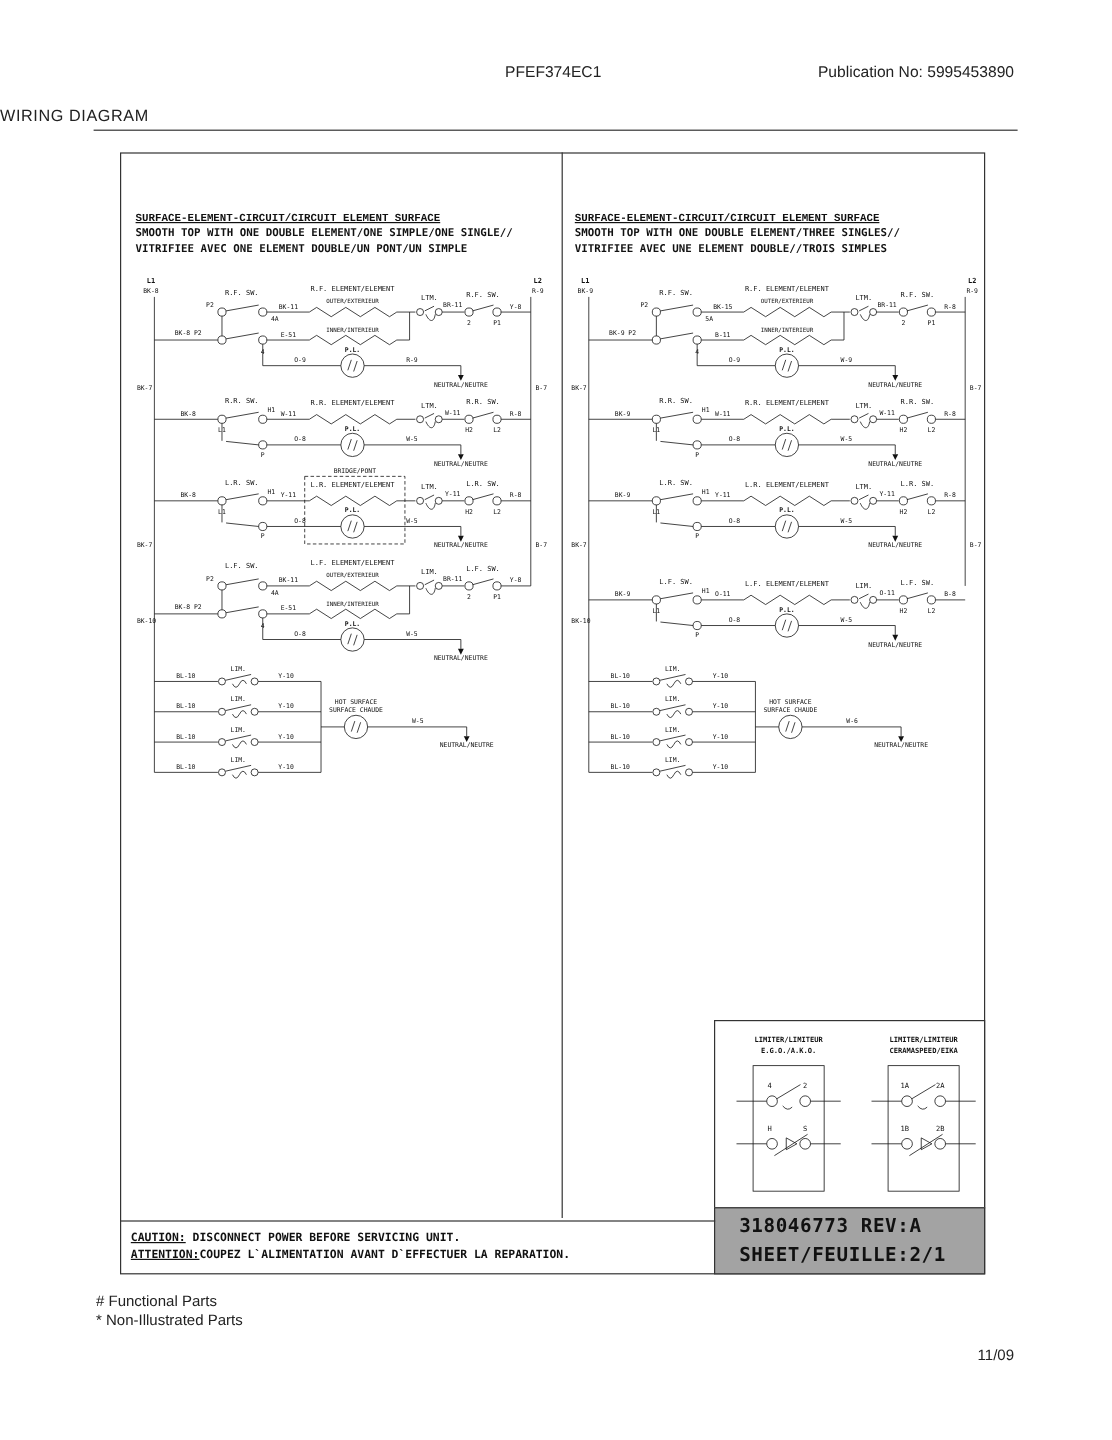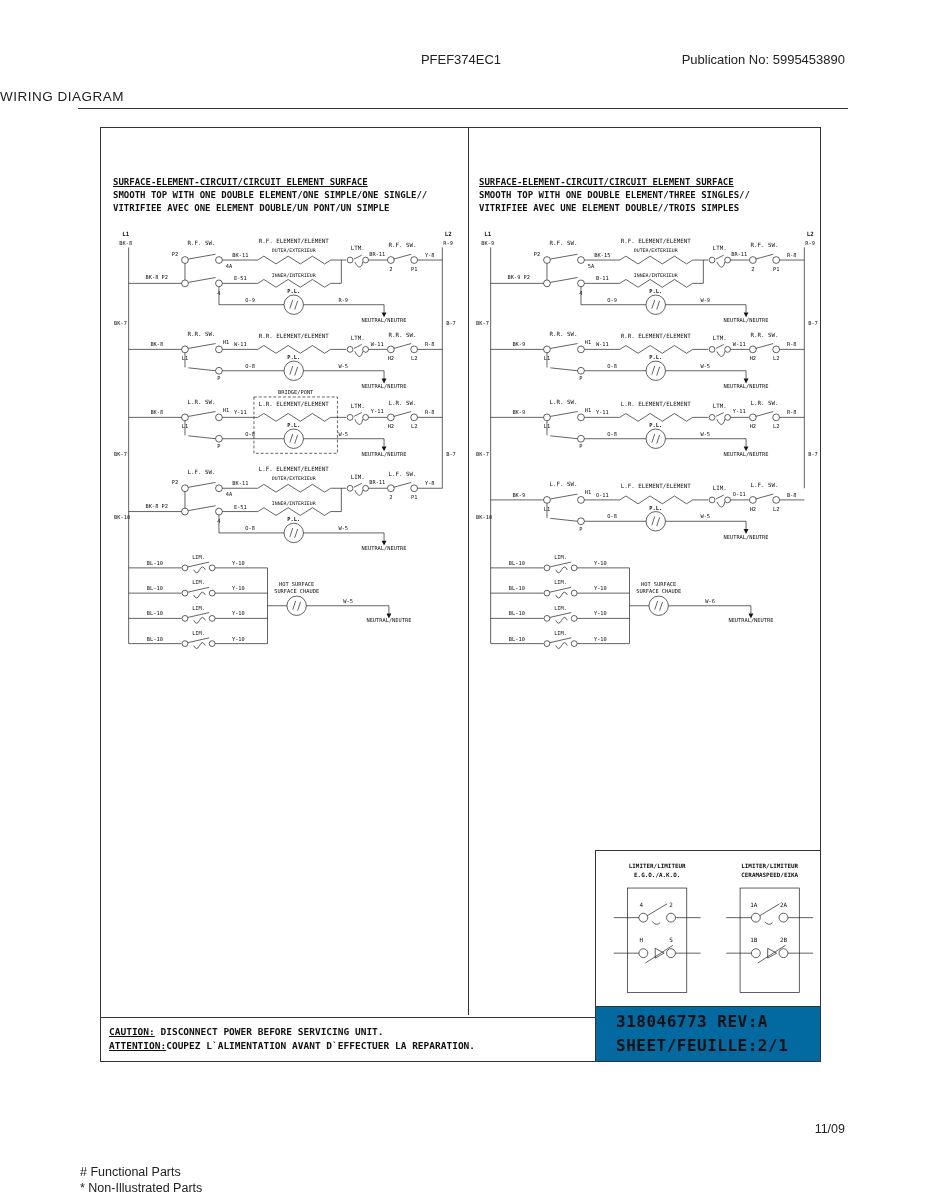--- a/index.html
+++ b/index.html
@@ -9,32 +9,32 @@
   .hdr{top:52px;font-size:13px;color:#222;}
   .hdr-model{left:0;width:922px;text-align:center;}
   .hdr-pub{right:82px;}
   .page-title{top:89px;left:0;width:927px;font-size:13.5px;letter-spacing:.5px;color:#222;}
   .title-rule{top:108px;left:78px;width:770px;height:1px;background:#333;}
   .diagram-box{top:127px;left:100px;width:721px;height:935px;border:1px solid #333;box-sizing:border-box;}
   .panel-divider{top:127px;left:468px;width:1px;height:888px;background:#333;}
   .panel-header{top:176px;width:352px;font-family:"DejaVu Sans Mono",monospace;
       font-size:9px;font-weight:700;line-height:13px;color:#111;white-space:nowrap;}
   .ph-left{left:113px;} .ph-right{left:479px;}
-  .panel-header .u{text-decoration:underline;}
+  .panel-header .u{text-decoration:underline;font-family:Liberation Mono, monospace;}
   .circuit{position:absolute;}
   .legend-box{top:850px;left:595px;width:226px;height:157px;border:1px solid #333;box-sizing:border-box;}
   .part-box{top:1006px;left:595px;width:226px;height:56px;border:1px solid #333;box-sizing:border-box;
-      background:#0369a1;font-family:"DejaVu Sans Mono",monospace;font-weight:700;font-size:16px;
+      background:#a3a3a3;font-family:"DejaVu Sans Mono",monospace;font-weight:700;font-size:16px;
       line-height:24px;padding:3px 0 0 20px;color:#111;letter-spacing:.5px;}
   .caution-box{top:1017px;left:100px;width:496px;height:45px;border-top:1px solid #333;
       box-sizing:border-box;font-family:"DejaVu Sans Mono",monospace;font-weight:700;
       font-size:9.5px;line-height:14px;padding:7px 0 0 9px;color:#111;white-space:nowrap;}
   .caution-box .u{text-decoration:underline;}
   .footer{font-size:12.5px;color:#222;}
-  .ft-left{left:80px;top:1164px;line-height:16px;}
+  .ft-left{left:80px;top:1076px;line-height:16px;}
   .ft-center{left:0;top:1122px;width:927px;text-align:center;}
   .ft-right{right:82px;top:1122px;}
   svg text{font-family:"DejaVu Sans Mono",monospace;}
 </style>
 </head>
 <body>
 
 <div class="page">
 
   <div class="abs hdr hdr-model">PFEF374EC1</div>

